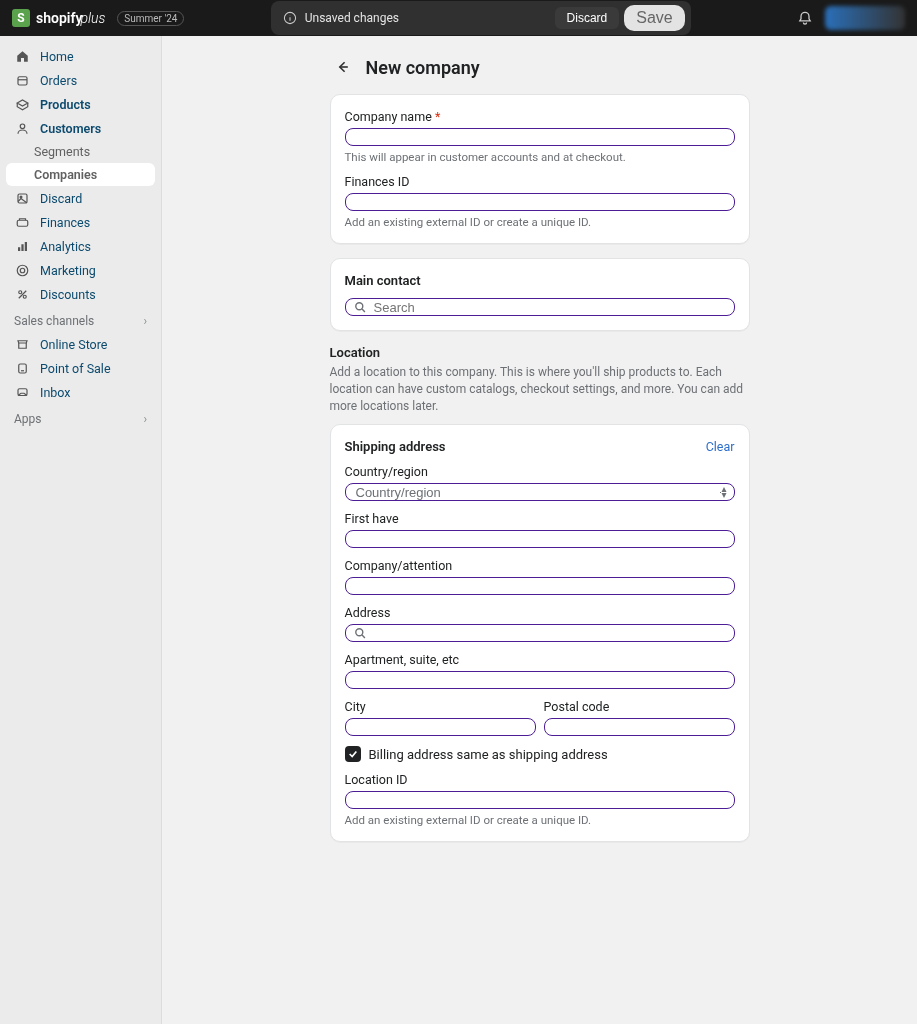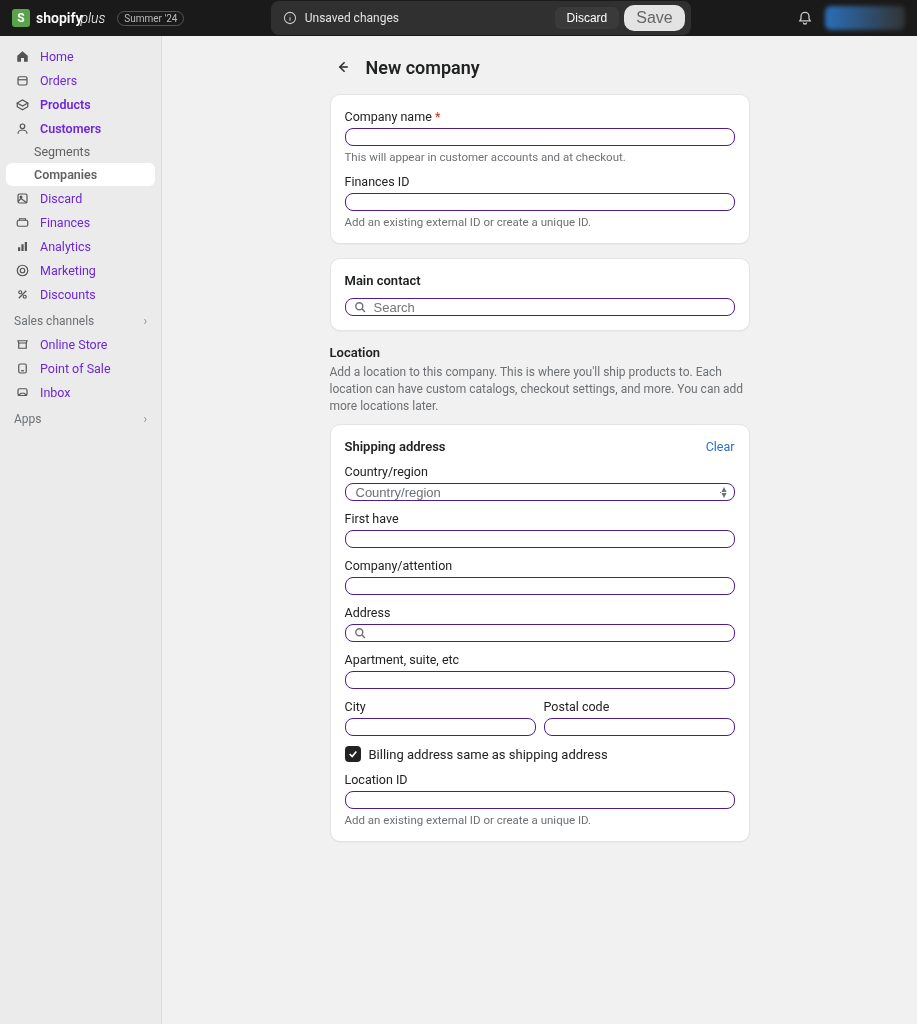--- a/index.html
+++ b/index.html
@@ -16,21 +16,21 @@
   .unsaved-text { flex:1; color:#e3e3e3; font-size:12px; display:flex; align-items:center; gap:8px;}
   .btn-discard { background:#3a3a3a; color:#fff; border:none; padding:4px 12px; border-radius:6px; font-size:12px; cursor:pointer;}
   .btn-save { background:#e3e3e3; color:#666; border:none; padding:4px 12px; border-radius:10px; font-size:16px; cursor:pointer;}
   .top-right { display:flex; align-items:center; gap:12px; margin-left:20px;}
   .avatar-blur { width:80px; height:24px; background: linear-gradient(90deg, #2a6fb8, #333); border-radius:6px; filter: blur(2px);}
   .bell-icon { color:#ccc; }
 
   .layout { display:flex; }
   
   .sidebar { width:162px; background:#ebebeb; min-height: calc(1024px - 36px); padding:8px 6px; display:flex; flex-direction:column; font-size:12.5px; border-right:1px solid #ddd;}
-  .nav-item { display:flex; align-items:center; gap:10px; padding:4px 8px; border-radius:6px; color:#6d28d9; cursor:pointer; margin-bottom:0px;}
+  .nav-item { display:flex; align-items:center; gap:10px; padding:4px 8px; border-radius:6px; color:#0c4a6e; cursor:pointer; margin-bottom:0px;}
   .nav-item.sub { padding-left:28px; color:#616161; }
   .nav-item.selected { background:#fff; font-weight:600;}
   .nav-item.bold { font-weight:600;}
   .nav-icon { width:16px; height:16px; display:flex; align-items:center; justify-content:center; color:#555; flex-shrink:0;}
   .nav-section { color:#6d7175; font-size:12px; padding:8px 8px 4px; display:flex; justify-content:space-between; align-items:center;}
   .spacer-grow { flex:1; }
   .chev { color:#8c9196; }
 
   
   .main { flex:1; padding:18px 0 40px; display:flex; flex-direction:column; align-items:center;}

